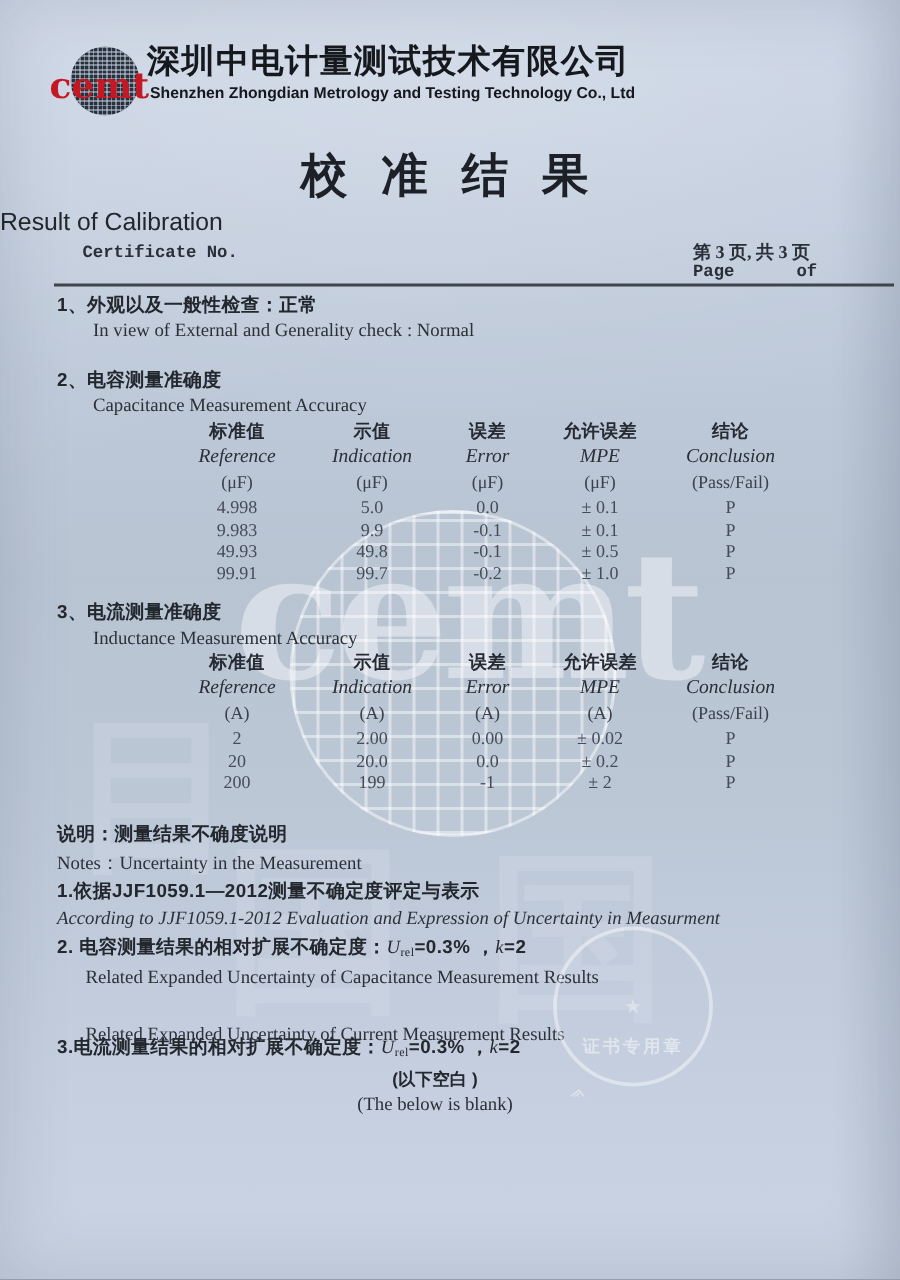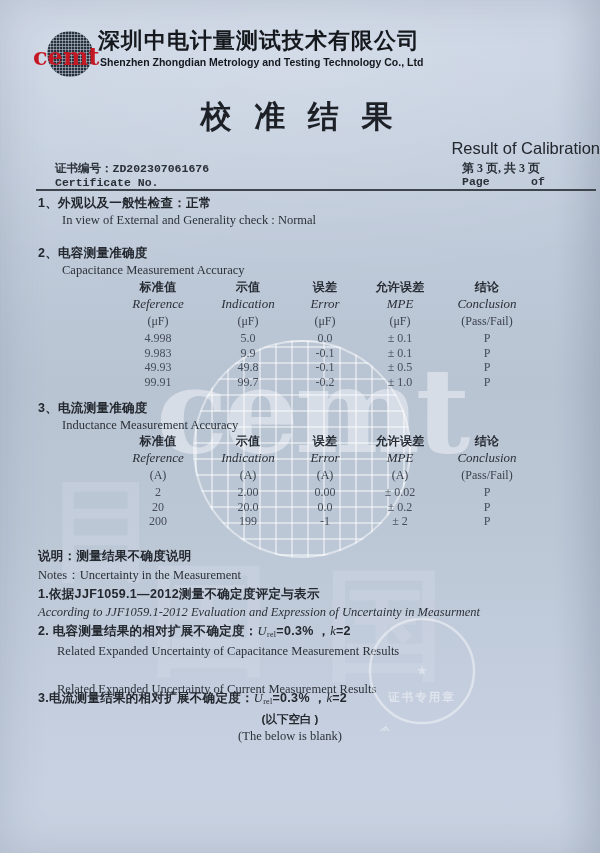--- a/index.html
+++ b/index.html
@@ -39,21 +39,21 @@
   }
   .logo-text{left:33px;top:42px;z-index:5;font-family:"DejaVu Serif",serif;font-weight:700;
     font-size:24px;color:#c41925;letter-spacing:0;}
   .company-zh{left:98px;top:26px;font-family:"Liberation Sans",sans-serif;font-weight:700;
     font-size:22px;letter-spacing:1px;color:#15181d;z-index:5;}
   .company-en{left:100px;top:56px;font-family:"Liberation Sans",sans-serif;font-weight:700;
     font-size:10.5px;color:#15181d;z-index:5;}
   
   .title-zh{left:0;top:96px;width:100%;text-align:center;font-family:"Liberation Sans",sans-serif;
     font-weight:600;font-size:31px;letter-spacing:7px;color:#1d2127;z-index:5;}
-  .title-en{left:0;top:139px;width:100%;text-align:right;font-family:"Liberation Sans",sans-serif;
+  .title-en{left:0;top:139px;width:100%;text-align:left;font-family:"Liberation Sans",sans-serif;
     font-weight:500;font-size:16.5px;color:#22262d;z-index:5;}
   
   .cert-left{left:55px;top:162px;font-family:"Liberation Mono",monospace;font-size:11.5px;
     font-weight:600;line-height:14px;color:#2a3038;z-index:5;}
   .cert-right{left:462px;top:161px;z-index:5;line-height:14px;}
   .cert-right .zh{font-size:12px;font-weight:600;color:#2a3038;}
   .cert-right .en{font-family:"Liberation Mono",monospace;font-size:11.5px;font-weight:600;
     color:#2a3038;white-space:pre;}
   .hrule{left:36px;top:189px;width:560px;height:2px;background:#3f454d;z-index:5;}
   
@@ -101,21 +101,20 @@
 
   <div class="abs logo-circle"></div>
   <div class="abs logo-text">cemt</div>
   <div class="abs company-zh">深圳中电计量测试技术有限公司</div>
   <div class="abs company-en">Shenzhen Zhongdian Metrology and Testing Technology Co., Ltd</div>
 
   <div class="abs title-zh">校 准 结 果</div>
   <div class="abs title-en">Result of Calibration</div>
 
   <div class="abs cert-left">
-    <div><span>证书编号：</span><span>ZD202307061676</span></div>
     <div>Certificate No.</div>
   </div>
   <div class="abs cert-right">
     <div class="zh">第 3 页, 共 3 页</div>
     <div class="en">Page      of</div>
   </div>
   <div class="abs hrule"></div>
 
   <div class="abs zh-line" style="left:38px;top:195px;">1、外观以及一般性检查：正常</div>
   <div class="abs en-line" style="left:62px;top:213px;">In view of External and Generality check : Normal</div>

